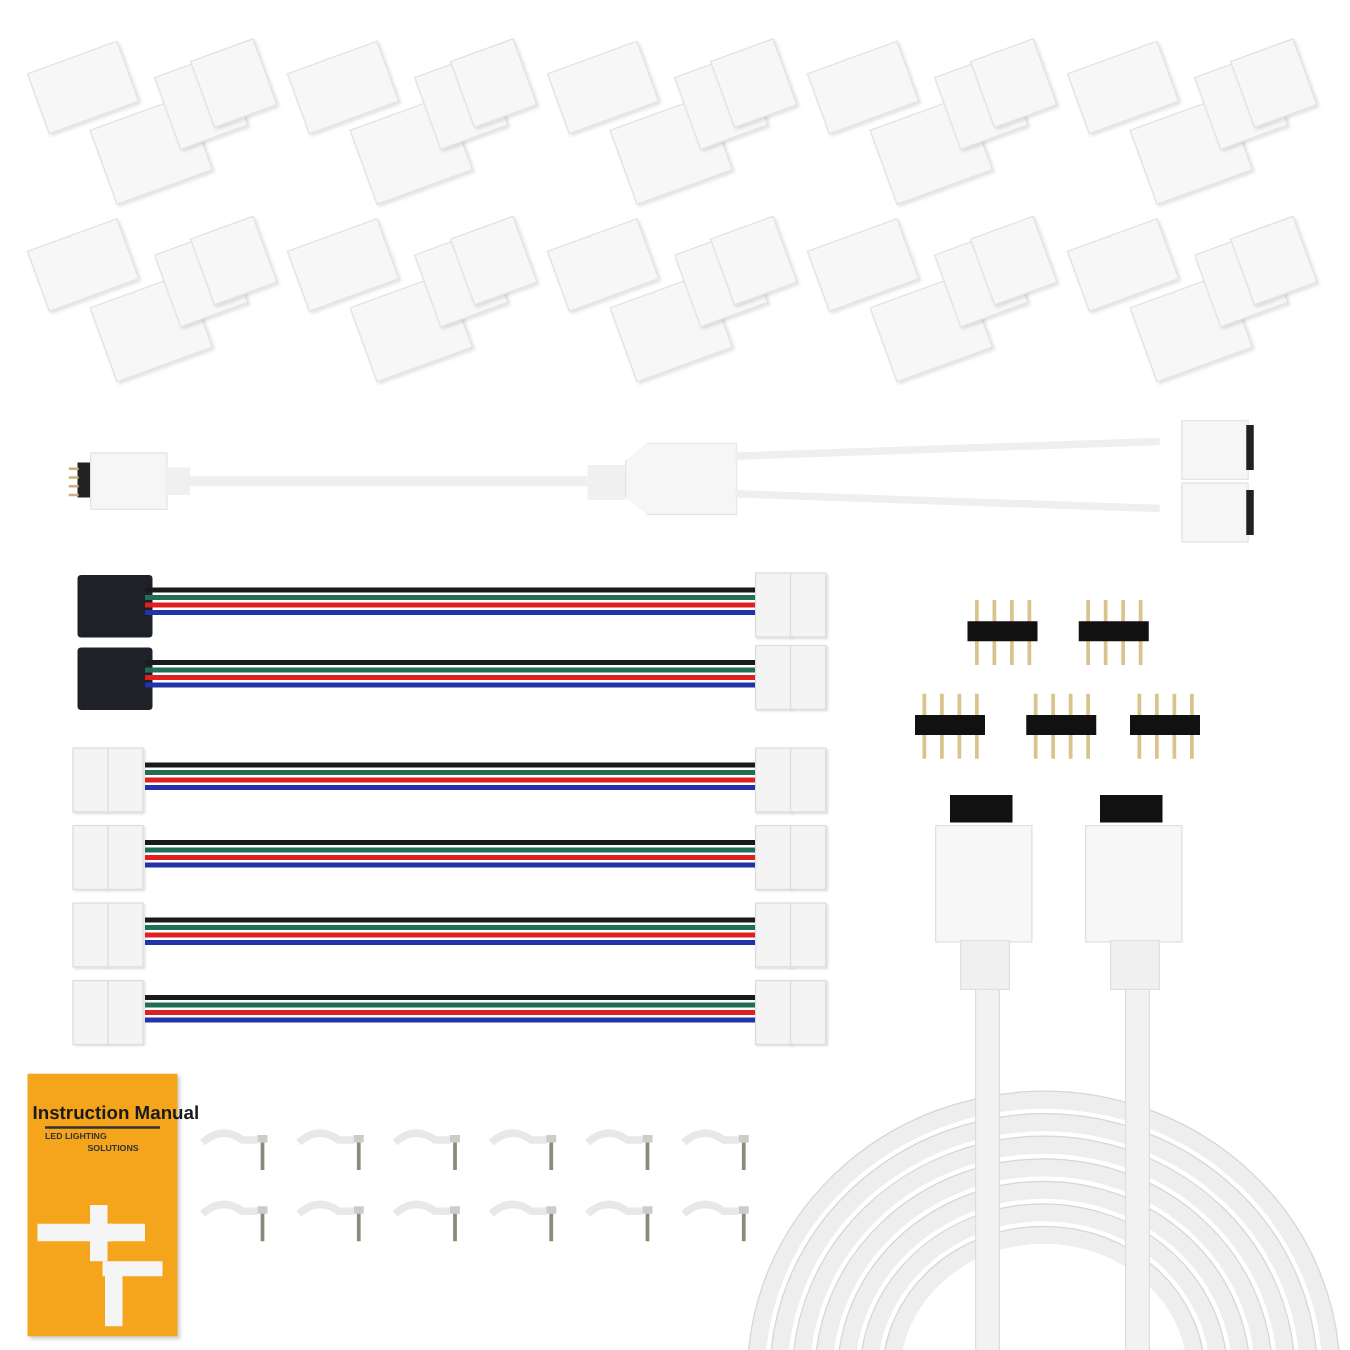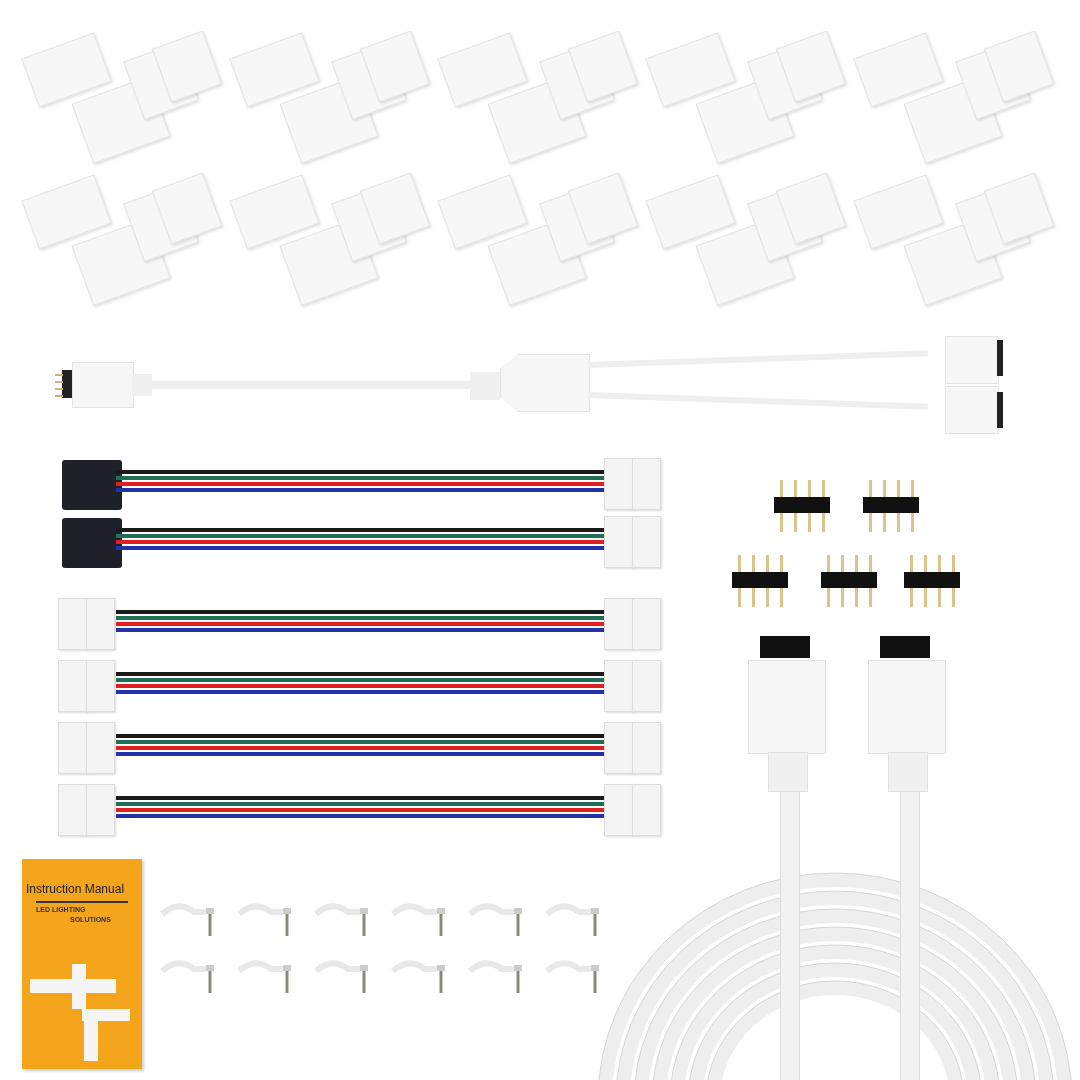--- a/index.html
+++ b/index.html
@@ -7,21 +7,21 @@
   .abs{position:absolute;}
   
   .lconn{position:absolute;width:200px;height:135px;}
   .lconn .blk{position:absolute;background:#f7f7f7;border:1px solid #e2e2e2;box-shadow:1px 2px 3px rgba(0,0,0,.12);}
   
   .wire{position:absolute;height:4px;}
   .clip{position:absolute;width:27px;height:50px;background:#f4f4f4;border:1px solid #ddd;box-shadow:1px 1px 2px rgba(0,0,0,.15);}
   .fconn{position:absolute;width:60px;height:50px;background:#1e2228;border-radius:3px;}
   
   .manual{position:absolute;left:22px;top:859px;width:120px;height:210px;background:#f4a51c;box-shadow:2px 2px 3px rgba(0,0,0,.2);}
-  .manual .title{position:absolute;left:4px;top:23px;font-size:12px;font-weight:normal;color:#1a1a1a;white-space:nowrap;}
+  .manual .title{position:absolute;left:4px;top:23px;font-size:15px;font-weight:bold;color:#1a1a1a;white-space:nowrap;}
   .manual .sub1{position:absolute;left:14px;top:47px;font-size:7px;font-weight:bold;color:#333;}
   .manual .sub2{position:absolute;left:48px;top:57px;font-size:7px;font-weight:bold;color:#333;}
   .pinhdr{position:absolute;width:58px;height:52px;}
   .pinhdr .bar{position:absolute;left:0;top:17px;width:56px;height:16px;background:#111;}
   .pinhdr .g{position:absolute;width:3px;height:52px;background:#d8c48c;}
   .clipscrew{position:absolute;width:70px;height:40px;}
 </style>
 </head>
 <body>
 

